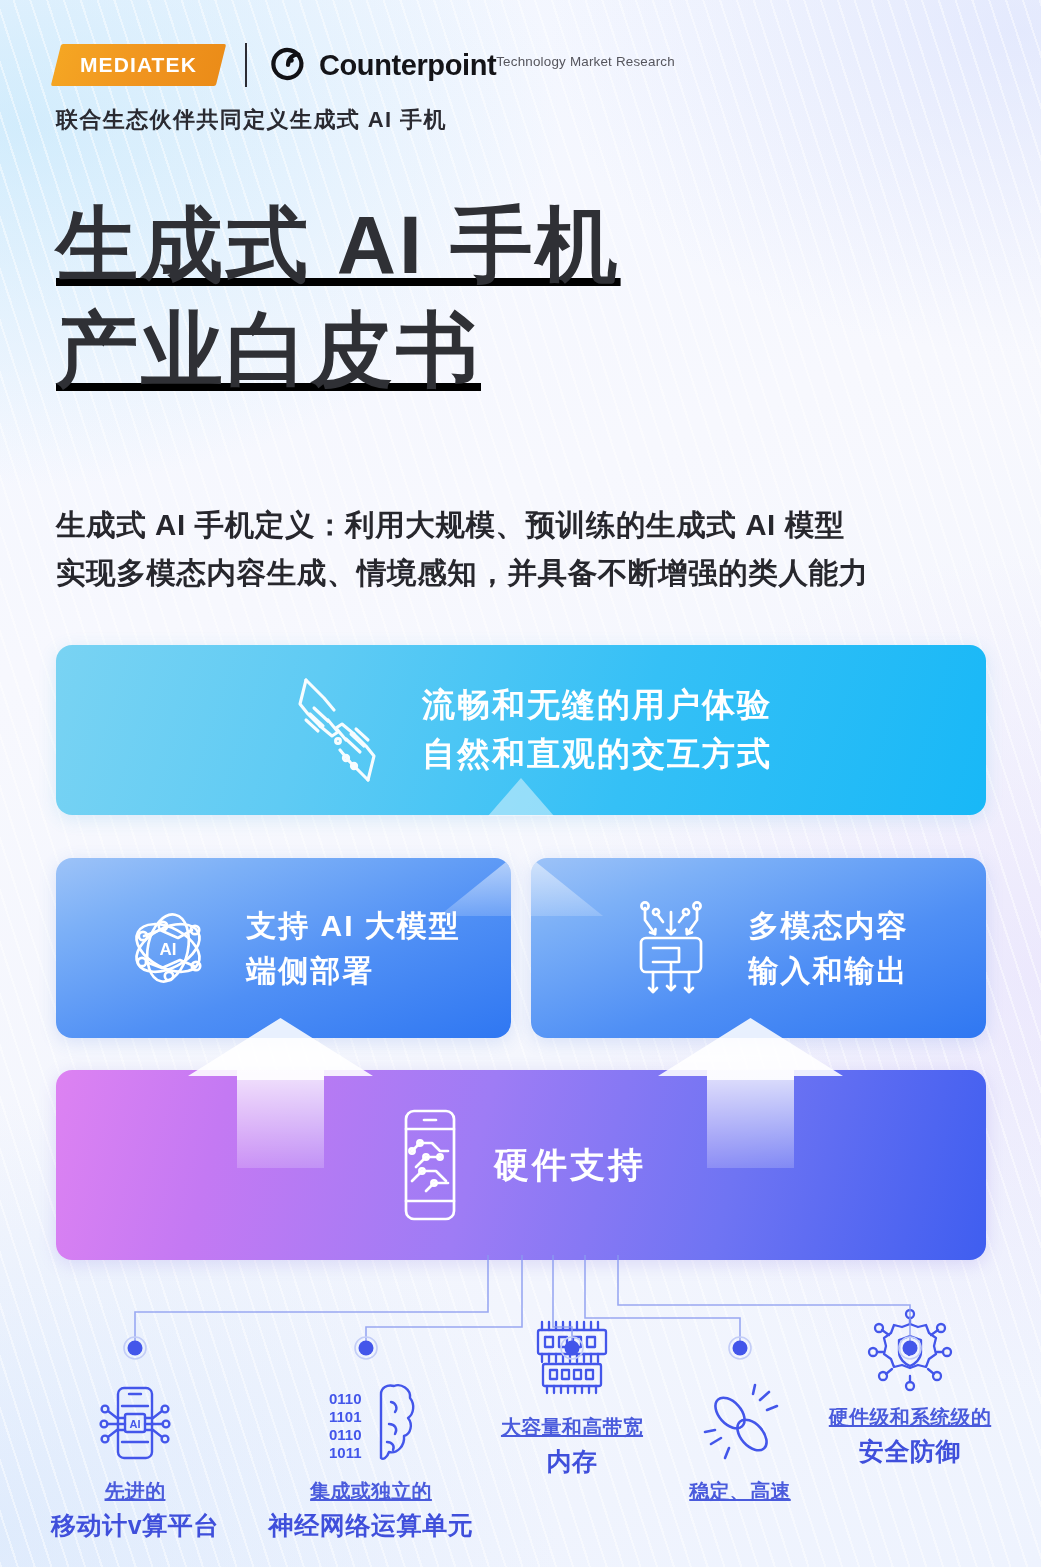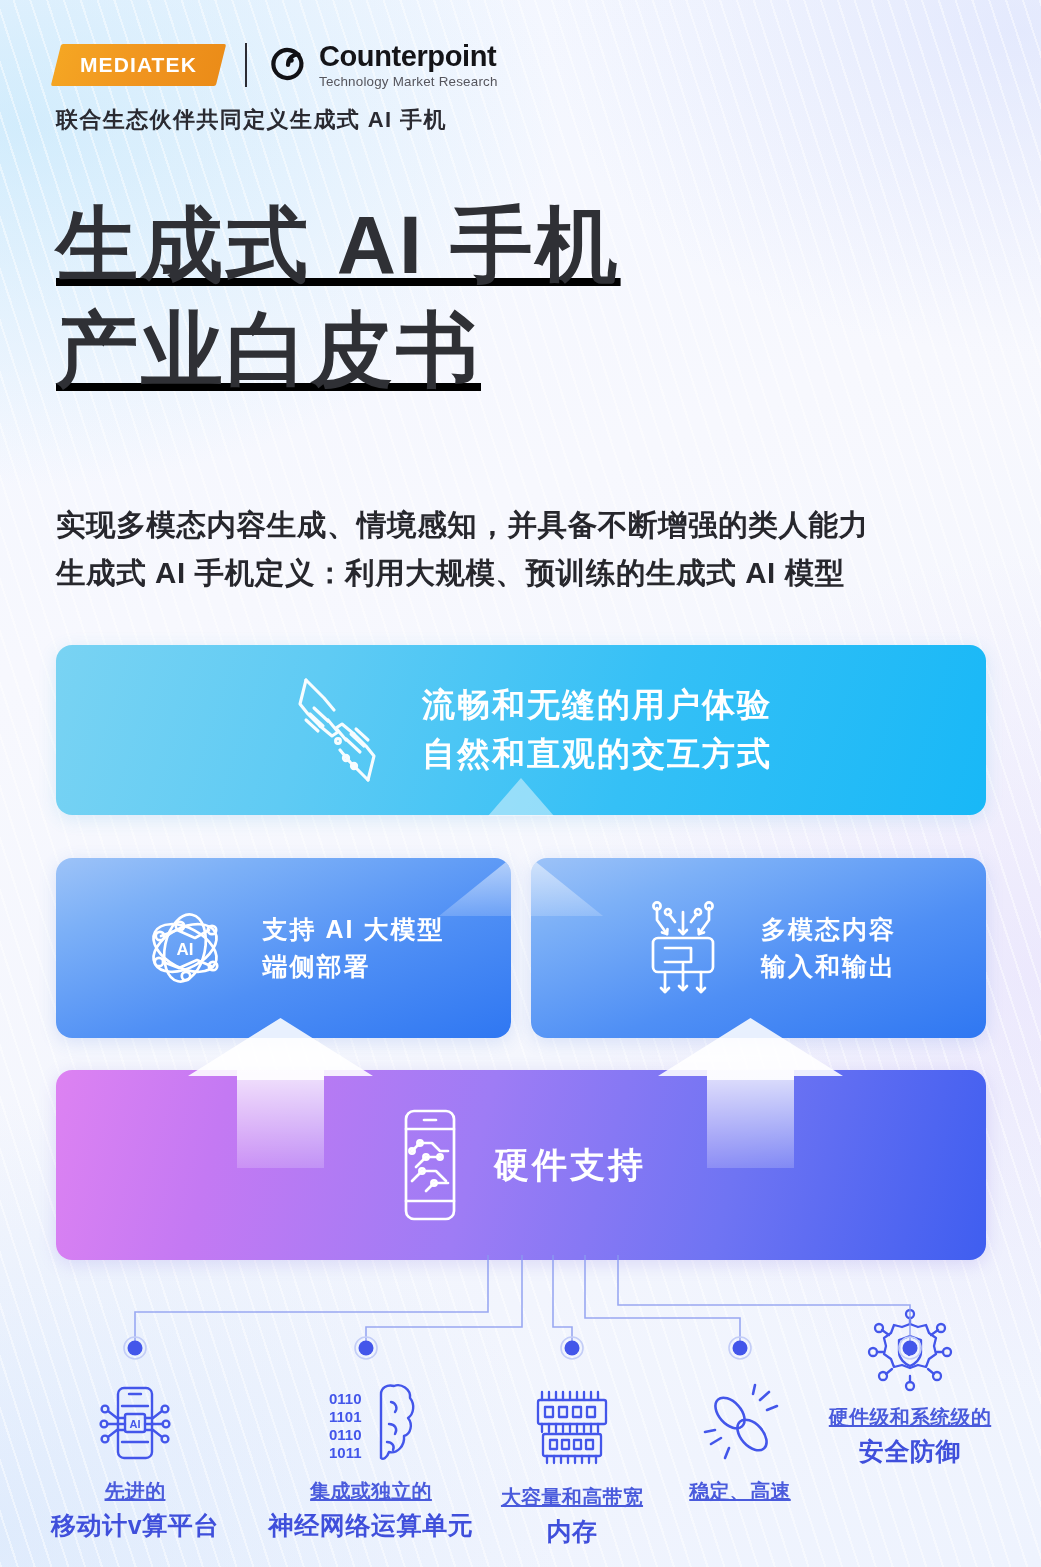--- a/index.html
+++ b/index.html
@@ -38,21 +38,21 @@
     border-radius:2px;
   }
   .mtk-logo span{
     transform:skewX(14deg);
     color:#ffffff; font-weight:700; font-size:21px;
     letter-spacing:1.1px; font-family:"Liberation Sans",sans-serif;
   }
   .logo-divider{ width:2px; height:44px; background:#2b2b33; margin:0 21px 0 24px; }
   .cp-wrap{ display:flex; align-items:center; gap:11px; }
   .cp-mark{ width:40px; height:40px; position:relative; }
-  .cp-text-block{ display:flex; flex-direction:column; line-height:1; }
+  .cp-text-block{ display:flex; flex-direction:row; line-height:1; }
   .cp-title{ font-size:29px; font-weight:700; color:#141418; letter-spacing:-0.4px; }
   .cp-sub{ font-size:13.4px; color:#55555d; margin-top:4px; letter-spacing:0.2px; }
   .tagline{
     margin-top:17px; font-size:22px; font-weight:700; color:#2a2a31;
     letter-spacing:1.4px;
   }
 
   
   .title-block{ position:absolute; left:56px; top:193px;text-decoration:underline; }
   .title-line{
@@ -89,21 +89,21 @@
 
   
   .card-mid{
     top:858px; width:455px; height:180px;
     background:linear-gradient(160deg,#9dc3f8 0%,#7cb0f7 22%,#4f8ff5 60%,#2f77f2 100%);
     box-shadow:0 4px 18px rgba(60,110,220,0.16);
   }
   #card-llm{ left:56px; }
   #card-mm{ left:531px; }
   .card-mid .card-inner{ gap:30px; padding-left:14px; }
-  .card-mid .card-text{ font-size:25px; line-height:1.5; }
+  .card-mid .card-text{ font-size:30px; line-height:1.5; }
 
   
   .fold{
     position:absolute; top:0; width:72px; height:58px; z-index:3;
     background:linear-gradient(180deg, rgba(255,255,255,0.55), rgba(255,255,255,0.18));
   }
   .fold.right{ right:0; clip-path:polygon(100% 0, 100% 100%, 0 100%); }
   .fold.left{ left:0;  clip-path:polygon(0 0, 100% 100%, 0 100%); }
 
   
@@ -164,22 +164,22 @@
 
     <div class="tagline">联合生态伙伴共同定义生成式 AI 手机</div>
   </div>
 
   <div class="title-block">
     <div class="title-line">生成式 AI 手机</div>
     <div class="title-line">产业白皮书</div>
   </div>
 
   <div class="definition">
+    <div class="def-line">生成式 AI 手机定义：利用大规模、预训练的生成式 AI 模型</div>
     <div class="def-line">实现多模态内容生成、情境感知，并具备不断增强的类人能力</div>
-    <div class="def-line">生成式 AI 手机定义：利用大规模、预训练的生成式 AI 模型</div>
   </div>
 
   <svg class="arrow-big" style="left:188px; top:1018px;" width="185" height="62" viewBox="0 0 185 62">
     <path d="M92.5 0 L185 58 L136 58 L136 62 L49 62 L49 58 L0 58 Z" fill="#ffffff" opacity="0.88"></path>
   </svg>
   <svg class="arrow-big" style="left:658px; top:1018px;" width="185" height="62" viewBox="0 0 185 62">
     <path d="M92.5 0 L185 58 L136 58 L136 62 L49 62 L49 58 L0 58 Z" fill="#ffffff" opacity="0.88"></path>
   </svg>
 
   <div class="arrow-big" style="left:237px; top:1070px; width:87px; height:98px; background:linear-gradient(180deg,rgba(255,255,255,0.80),rgba(255,255,255,0.18)); z-index:3;"></div>
@@ -388,21 +388,21 @@
           <path d="M66 22 C71 23 73 28 70 32"></path>
           <path d="M64 44 C70 44 73 49 70 54"></path>
           <path d="M62 62 C67 62 70 66 68 70"></path>
         </g>
       </svg>
     </div>
     <div class="bi-cap">集成或独立的</div>
     <div class="bi-main">神经网络运算单元</div>
   </div>
 
-  <div class="bottom-item" style="left:467px; top:1380px;">
+  <div class="bottom-item" style="left:467px; top:1310px;">
     <div class="bi-icon">
       <svg width="86" height="86" viewBox="0 0 86 86">
         <g fill="none" stroke="#4356ea" stroke-width="2.3" stroke-linecap="round" stroke-linejoin="round">
           <rect x="9" y="14" width="68" height="24" rx="2"></rect>
           <rect x="16" y="21" width="8" height="10"></rect>
             <rect x="30" y="21" width="8" height="10"></rect>
           <rect x="44" y="21" width="8" height="10"></rect>
             <rect x="58" y="21" width="8" height="10"></rect>
           <path d="M13 38 v8 M20 38 v8 M27 38 v8 M34 38 v8 M41 38 v8 M48 38 v8 M55 38 v8 M62 38 v8 M69 38 v8"></path>
           <path d="M13 14 v-8 M20 14 v-8 M27 14 v-8 M34 14 v-8 M41 14 v-8 M48 14 v-8 M55 14 v-8 M62 14 v-8 M69 14 v-8"></path>

